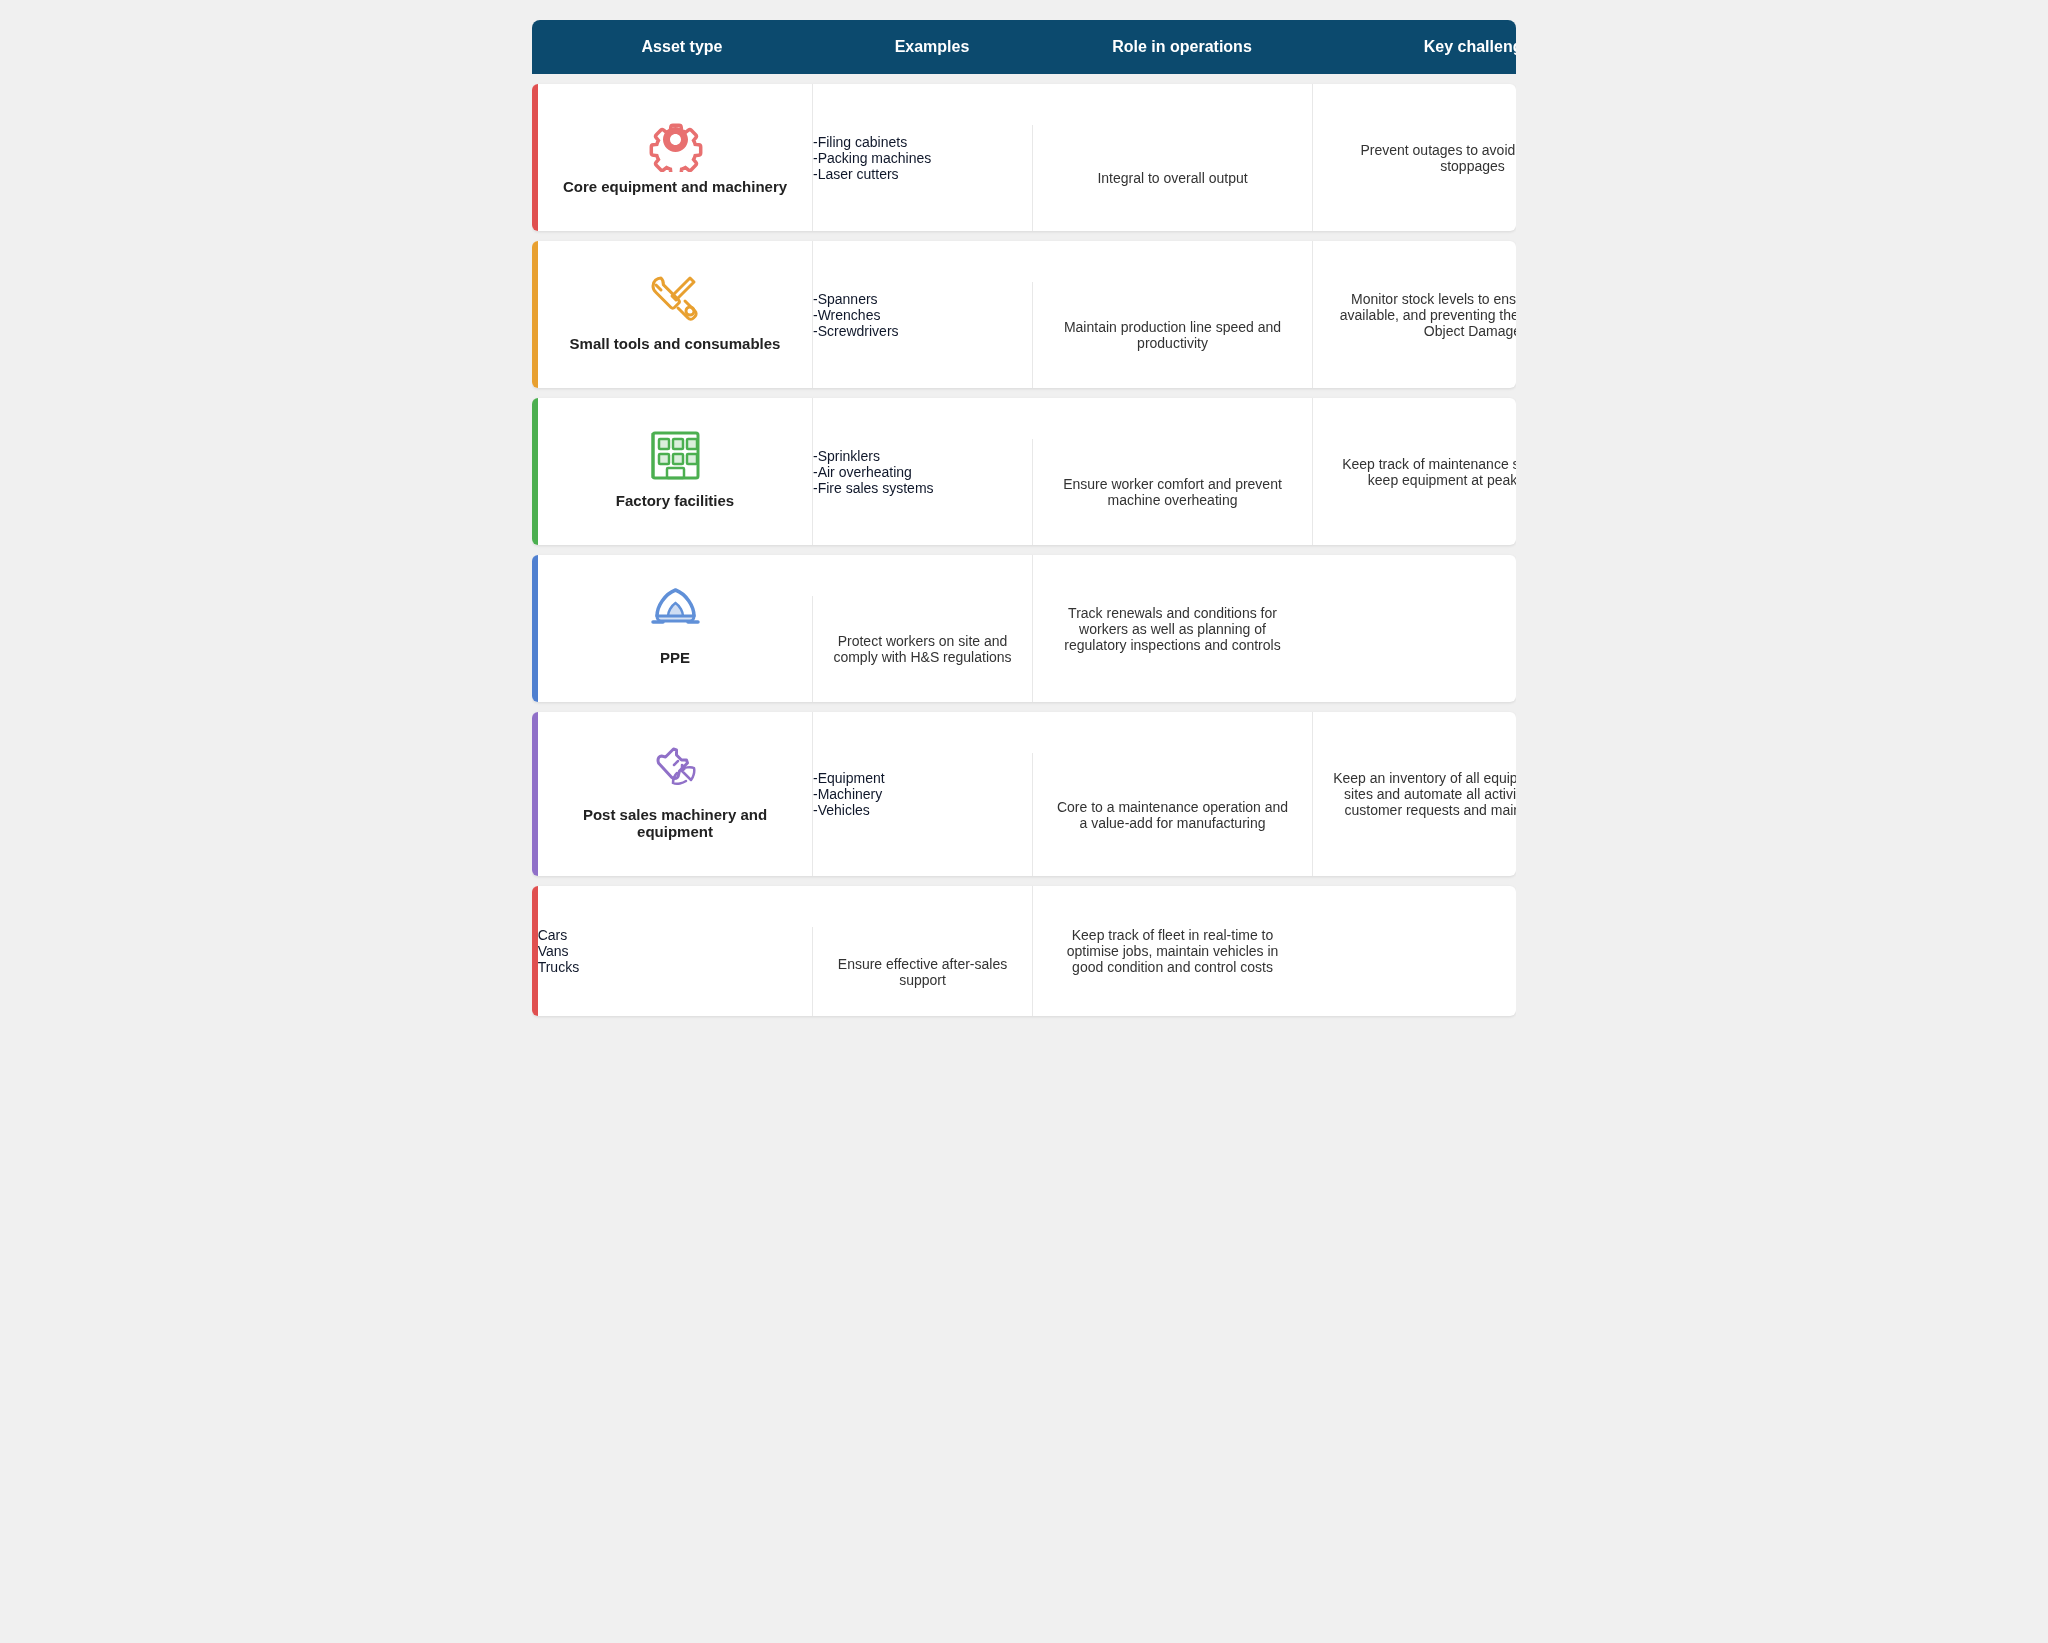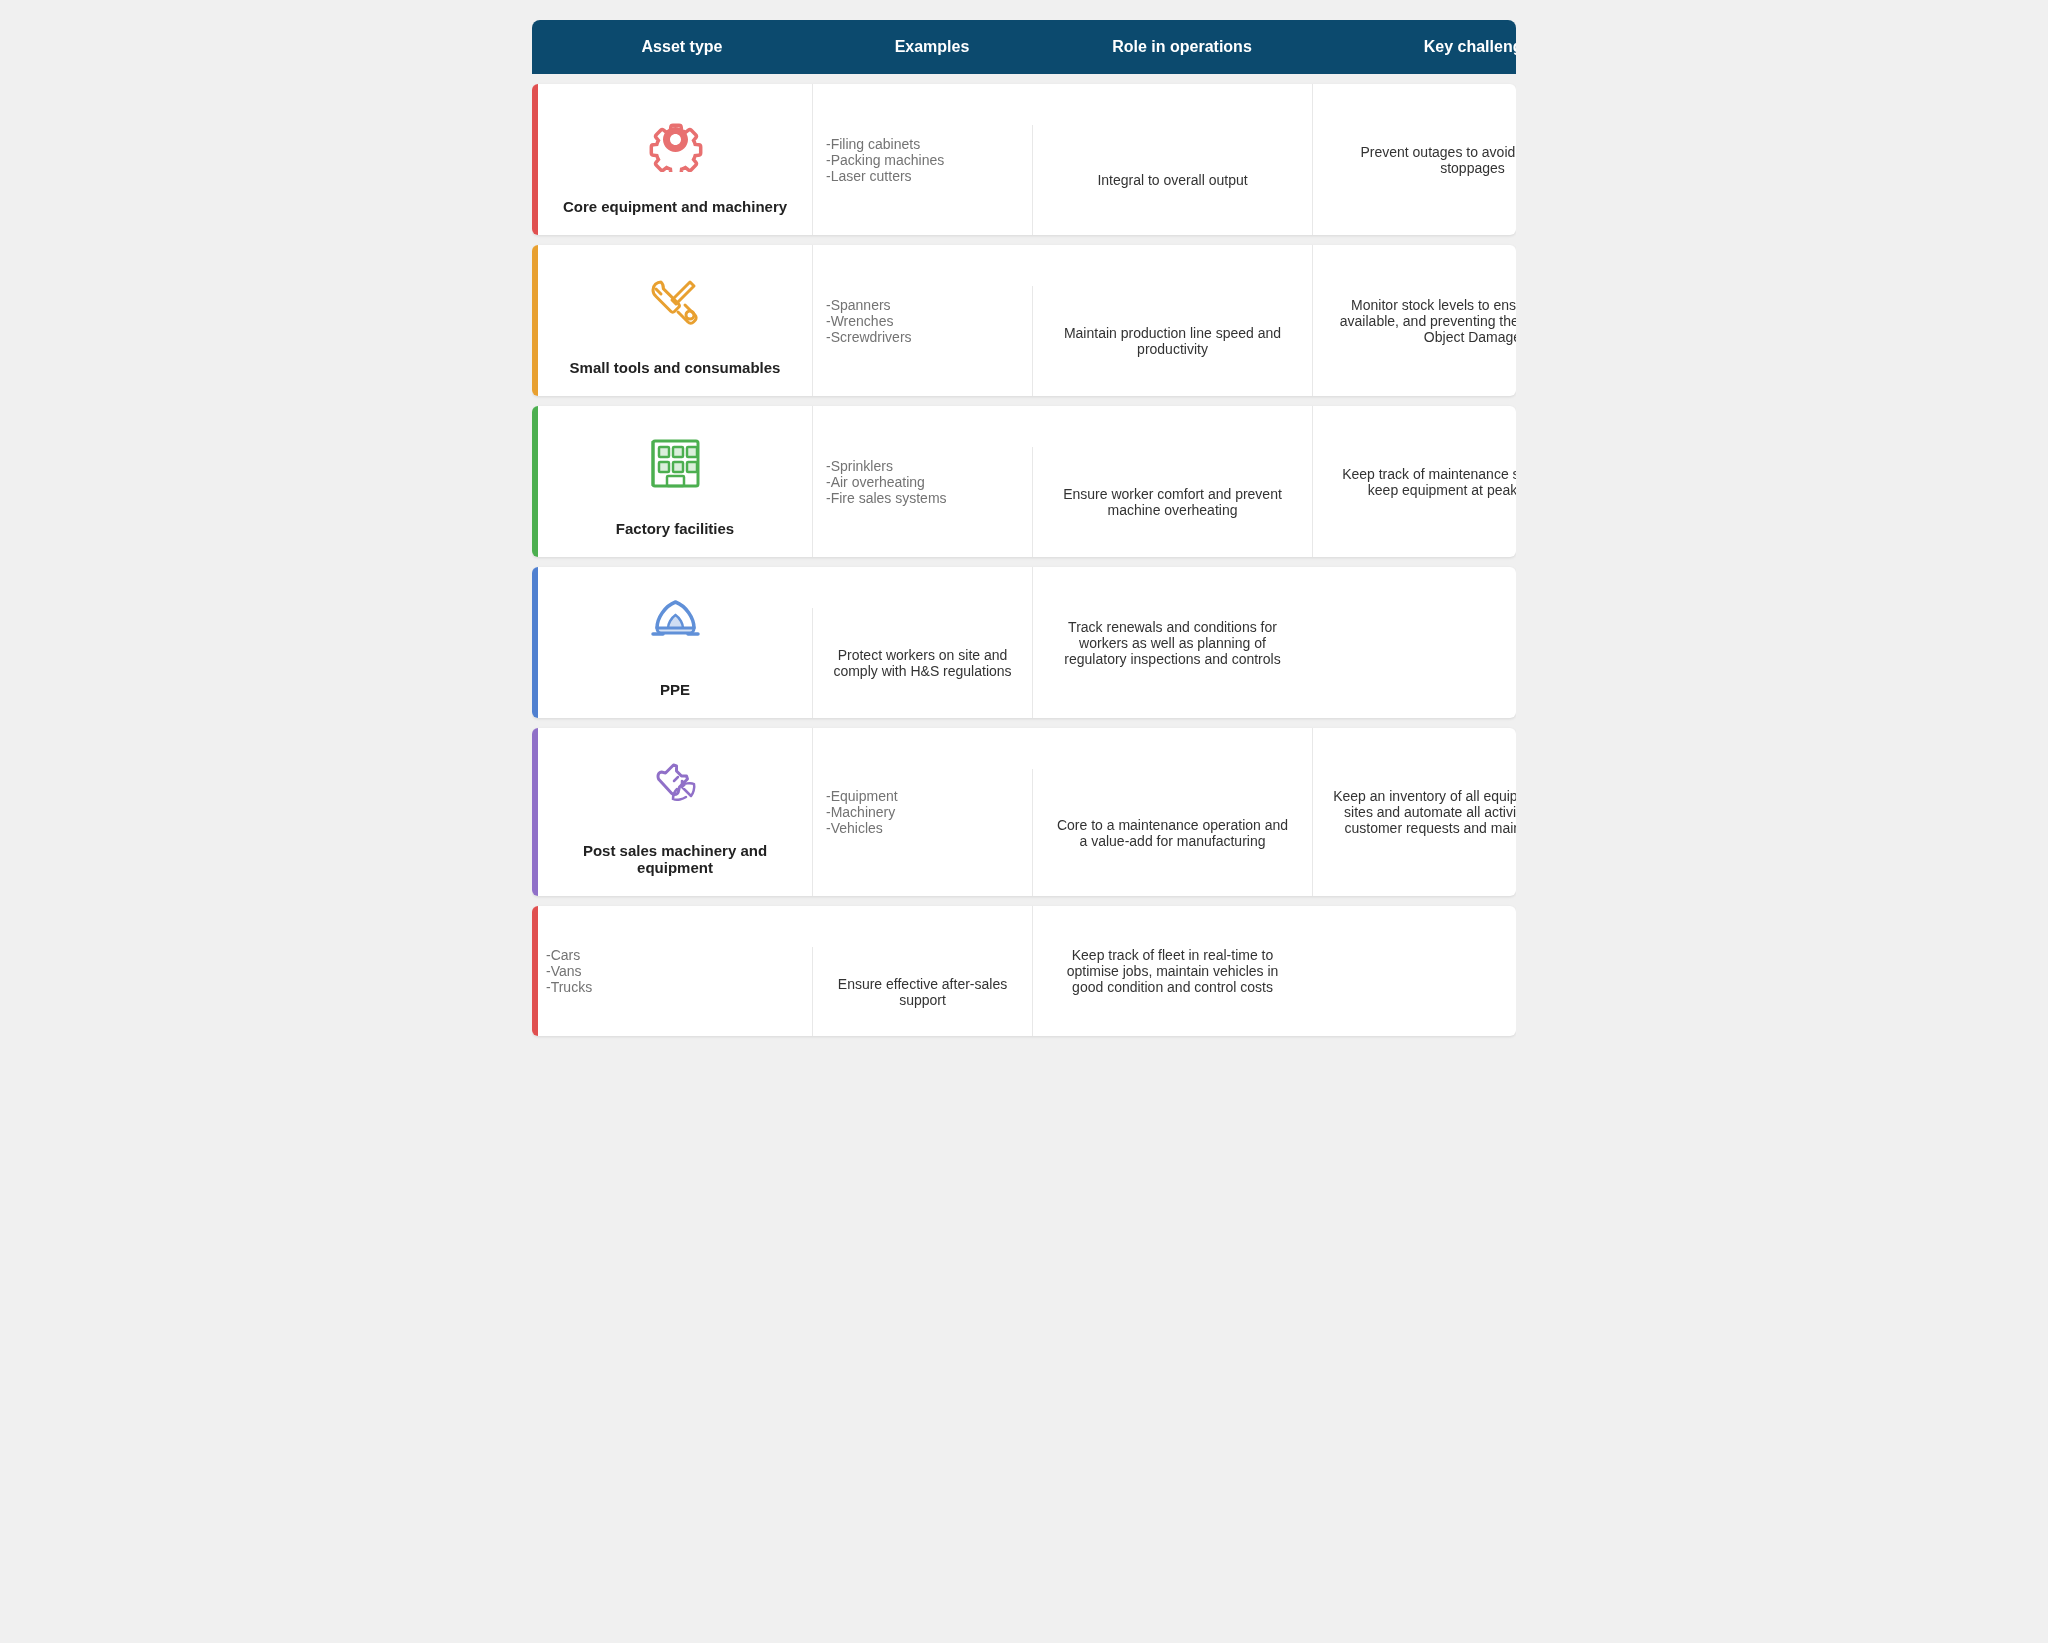--- a/index.html
+++ b/index.html
@@ -45,43 +45,43 @@
       left: 0;
       top: 0;
       bottom: 0;
       width: 6px;
     }
     .asset-type-cell {
       display: flex;
       flex-direction: column;
       align-items: center;
       justify-content: flex-end;
-      padding: 20px 20px 20px 26px;
-      gap: 24px;
+      padding: 20px 20px 36px 26px;
+      gap: 4px;
     }
     .asset-icon {
       width: 70px;
       height: 70px;
       display: flex;
       align-items: center;
       justify-content: center;
     }
     .asset-label {
       font-weight: bold;
       font-size: 15px;
       text-align: center;
       color: #222;
     }
     .examples-cell {
-      padding: 20px 13px;
+      padding: 20px 0;
       display: flex;
       flex-direction: column;
       justify-content: center;
       font-size: 14px;
-      color: #737373;
+      color: #0f172a;
       border-left: 1px solid #e8e8e8;
     }
     .role-cell {
       padding: 20px 20px;
       display: flex;
       align-items: center;
       justify-content: center;
       text-align: center;
       font-size: 14px;
       color: #333;

